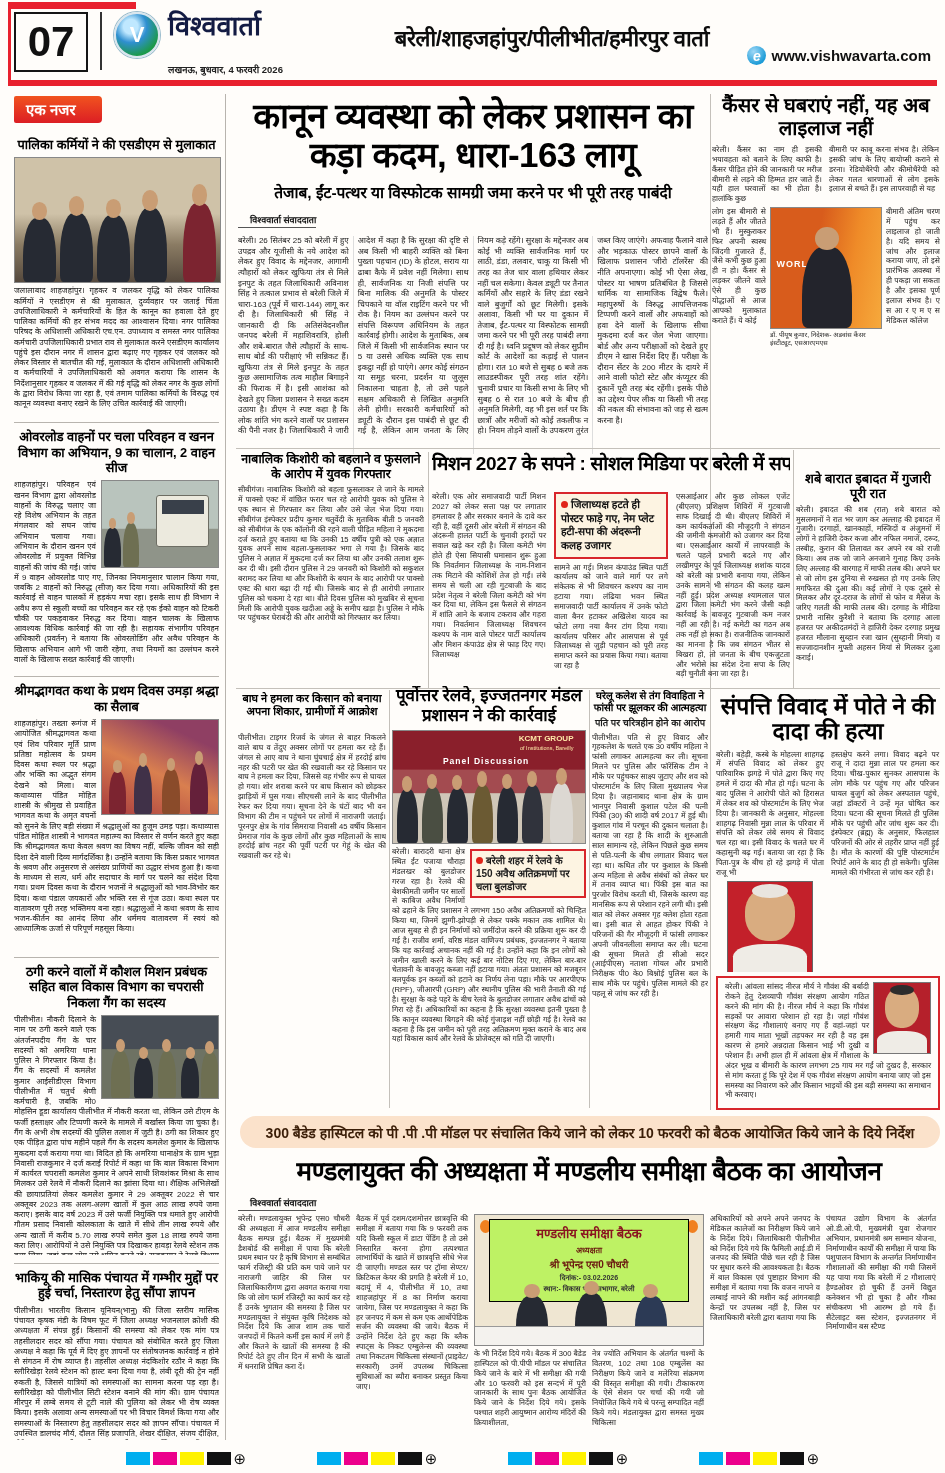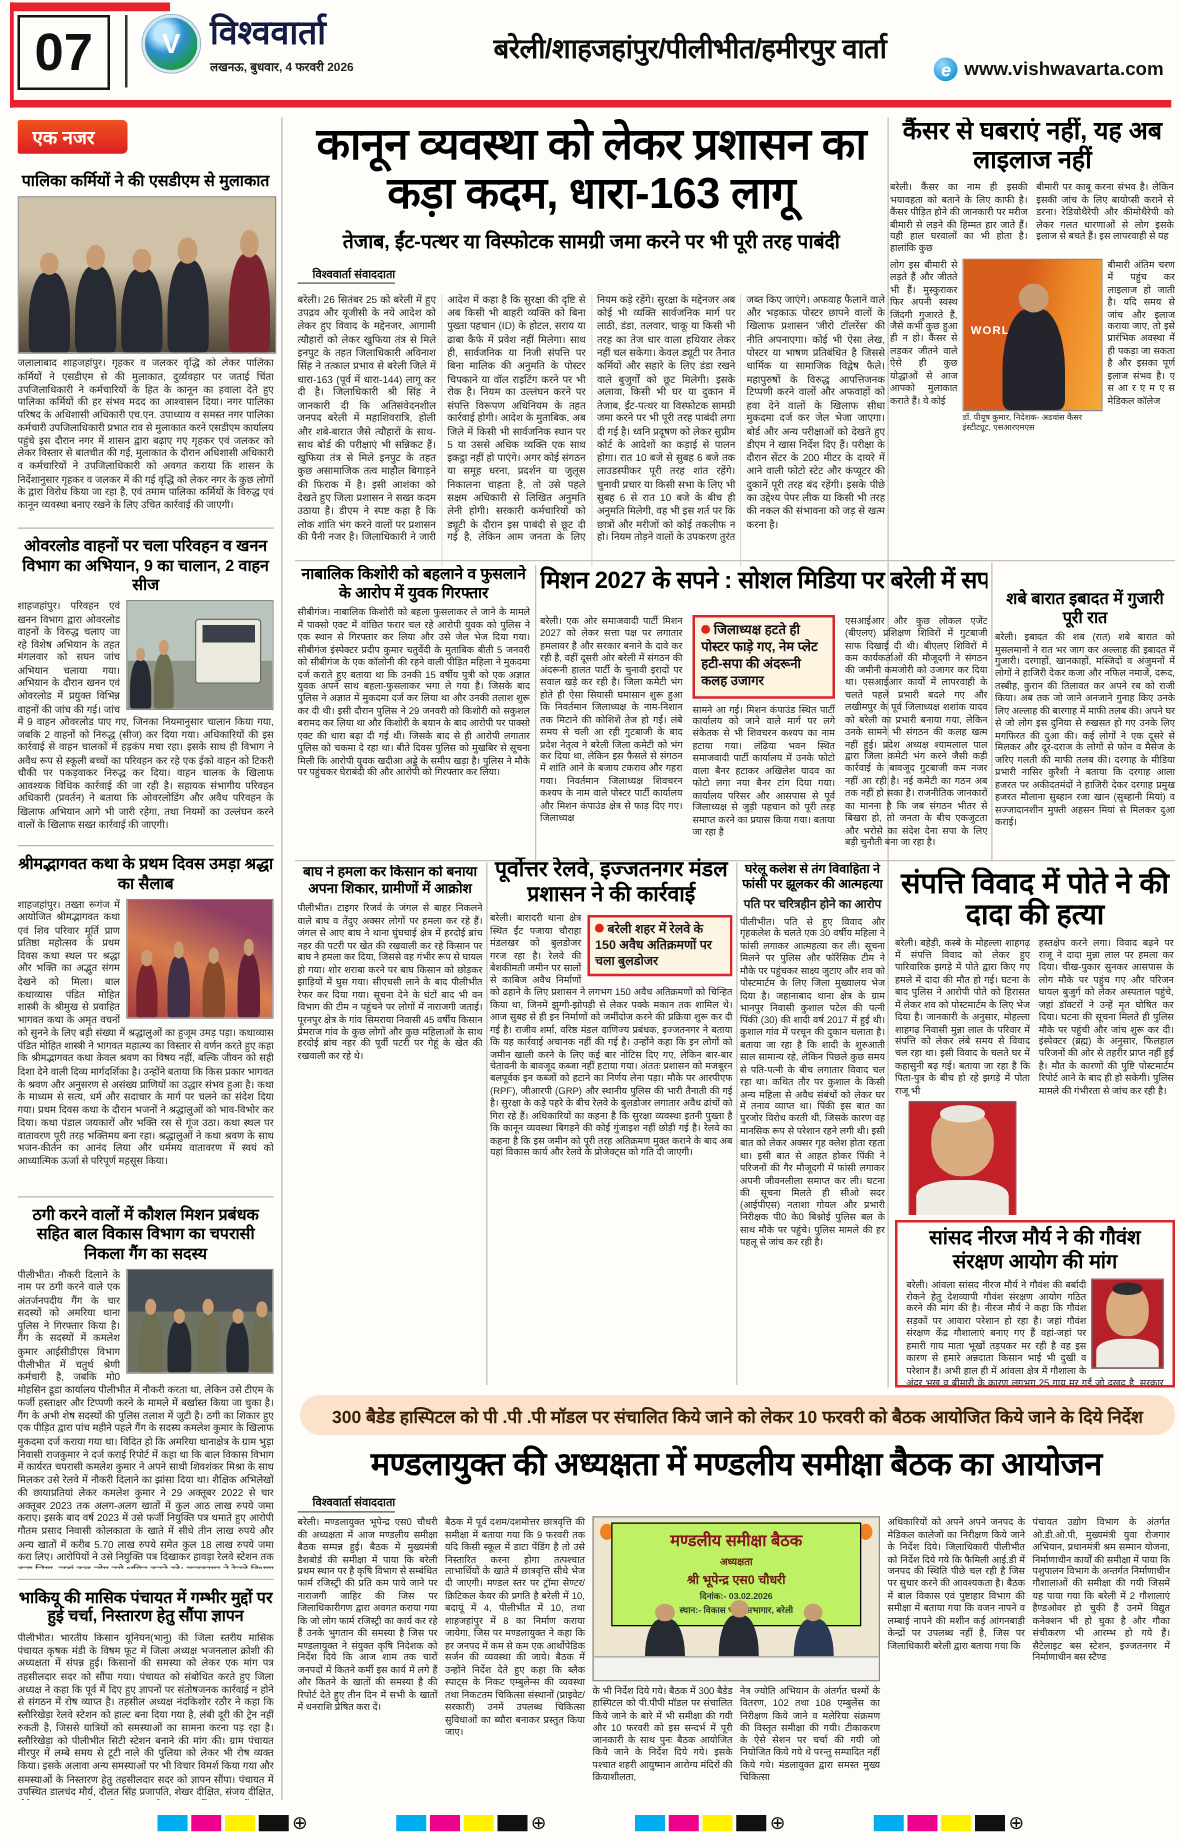--- a/index.html
+++ b/index.html
@@ -9,21 +9,21 @@
   .hdr-redtop{position:absolute;left:8px;top:2px;width:128px;height:7px;background:#e8212e;}
   .hdr-redleft{position:absolute;left:8px;top:2px;width:3px;height:84px;background:#e8212e;}
   .pageno-box{position:absolute;left:14px;top:12px;width:70px;height:56px;border:2px solid #151515;
         display:flex;align-items:center;justify-content:center;font-size:42px;font-weight:800;color:#111;}
   .brand-wrap{position:absolute;left:100px;top:12px;display:flex;gap:8px;align-items:flex-start;
         border-left:2px solid #333;padding-left:12px;height:58px;}
   .globe{width:42px;height:42px;border-radius:50%;
         background:radial-gradient(circle at 35% 30%,#bfe8ff 0 18%,#2f8fd0 40%,#1c9a46 75%,#0c6e9e 100%);
         display:flex;align-items:center;justify-content:center;color:#fff;font-weight:900;font-size:22px;
         border:2px solid #d9e6ee;box-shadow:0 0 0 1px #9bc;}
-  .brand-txt{display:flex;flex-direction:column;}
+  .brand-txt{display:flex;flex-direction:column;gap:16px;}
   .brand-name{font-size:27px;font-weight:900;color:#131b43;line-height:1.05;}
   .brand-date{font-size:9.5px;font-weight:700;color:#222;margin-top:7px;}
   .region-title{position:absolute;left:352px;top:22px;width:400px;text-align:center;
         font-size:22px;font-weight:900;color:#0c0c0c;letter-spacing:-0.4px;white-space:nowrap;}
   .site-wrap{position:absolute;right:14px;top:46px;display:flex;align-items:center;gap:5px;}
   .e-icon{width:19px;height:19px;border-radius:50%;background:radial-gradient(circle at 35% 30%,#9fd8f7,#1e9cd7 70%);
         color:#fff;font-weight:900;font-style:italic;font-size:14px;display:flex;align-items:center;justify-content:center;}
   .site-url{font-size:15px;font-weight:800;color:#111;}
   .red-rule{position:absolute;left:8px;right:8px;top:80px;height:6px;background:#e8212e;}
   
@@ -89,21 +89,21 @@
   .mission-h{font-size:19px;font-weight:900;white-space:nowrap;text-align:center;letter-spacing:-0.3px;margin-bottom:5px;color:#000;}
   .mission-cols{display:flex;gap:8px;margin-top:16px;}
   .mission-cols>div{width:114px;}
   .redbox{border:2px solid #d8262c;background:#fdf4e2;padding:4px 5px;font-size:10.5px;font-weight:800;
         line-height:1.3;color:#111;position:relative;margin-bottom:4px;}
   .dot{display:inline-block;width:7px;height:7px;border-radius:50%;background:#e02419;margin-right:3px;}
   .shab{position:absolute;left:796px;top:471px;width:144px;height:252px;overflow:hidden;}
   .shab .ttl{font-size:13px;margin-bottom:3px;}
   
   .tiger{position:absolute;left:238px;top:692px;width:148px;height:418px;overflow:hidden;}
-  .tiger .ttl{font-size:11px;margin-bottom:4px;}
+  .tiger .ttl{font-size:11px;margin-bottom:15px;}
   .railway{position:absolute;left:392px;top:686px;width:194px;height:424px;overflow:hidden;}
   .railway .ttl{font-size:17px;margin-bottom:4px;}
   .rail-photo{width:194px;height:114px;border:1px solid #888;box-sizing:border-box;}
   .redbox2{float:right;width:104px;border:2px solid #d8262c;background:#fdf4e2;padding:3px 4px;
         font-size:10px;font-weight:800;line-height:1.3;margin:2px 0 3px 5px;}
   .suicide{position:absolute;left:592px;top:690px;width:116px;height:420px;overflow:hidden;}
   .suicide .ttl{font-size:10px;}
   .suicide .ttl2{font-size:9.5px;font-weight:800;text-align:center;margin:2px 0 4px 0;}
   .property{position:absolute;left:716px;top:694px;width:224px;height:278px;overflow:hidden;}
   .property .ttl{font-size:23px;line-height:1.1;margin-bottom:5px;}
@@ -254,20 +254,32 @@
     <div class="body-xs jt">बरेली। इबादत की शब (रात) शबे बारात को मुसलमानों ने रात भर जाग कर अल्लाह की इबादत में गुजारी। दरगाहों, खानकाहों, मस्जिदों व अंजुमनों में लोगों ने हाजिरी देकर कजा और नफिल नमाजें, दरूद, तस्बीह, कुरान की तिलावत कर अपने रब को राजी किया। अब तक जो जाने अनजाने गुनाह किए उनके लिए अल्लाह की बारगाह में माफी तलब की। अपने घर से जो लोग इस दुनिया से रुखसत हो गए उनके लिए मगफिरत की दुआ की। कई लोगों ने एक दूसरे से मिलकर और दूर-दराज के लोगों से फोन व मैसेज के जरिए गलती की माफी तलब की। दरगाह के मीडिया प्रभारी नासिर कुरैशी ने बताया कि दरगाह आला हजरत पर अकीदतमंदों ने हाजिरी देकर दरगाह प्रमुख हजरत मौलाना सुब्हान रजा खान (सुब्हानी मियां) व सज्जादानशीन मुफ्ती अहसन मियां से मिलकर दुआ कराई।</div>
   </div>
 
   <div class="tiger">
     <div class="ttl" style="font-size:11px;">बाघ ने हमला कर किसान को बनाया अपना शिकार, ग्रामीणों में आक्रोश</div>
     <div class="body-xs jt">पीलीभीत। टाइगर रिजर्व के जंगल से बाहर निकलने वाले बाघ व तेंदुए अक्सर लोगों पर हमला कर रहे हैं। जंगल से आए बाघ ने थाना घुंघचाई क्षेत्र में हरदोई ब्रांच नहर की पटरी पर खेत की रखवाली कर रहे किसान पर बाघ ने हमला कर दिया, जिससे वह गंभीर रूप से घायल हो गया। शोर शराबा करने पर बाघ किसान को छोड़कर झाड़ियों में घुस गया। सीएचसी लाने के बाद पीलीभीत रेफर कर दिया गया। सूचना देने के घंटों बाद भी वन विभाग की टीम न पहुंचने पर लोगों में नाराजगी जताई। पूरनपुर क्षेत्र के गांव सिमराया निवासी 45 वर्षीय किसान प्रेमराज गांव के कुछ लोगों और कुछ महिलाओं के साथ हरदोई ब्रांच नहर की पूर्वी पटरी पर गेहूं के खेत की रखवाली कर रहे थे।</div>
   </div>
 
   <div class="railway">
     <div class="ttl" style="font-size:17px;">पूर्वोत्तर रेलवे, इज्जतनगर मंडल प्रशासन ने की कार्रवाई</div>
+    <div class="photo ph-panel rail-photo">
+      <div class="kcmt1">KCMT GROUP</div>
+      <div class="kcmt2">of Institutions, Bareilly</div>
+      <div class="panel-txt">Panel Discussion</div>
+      <div class="p" style="left:2%;height:48%;width:11%;"></div>
+        <div class="p" style="left:15%;height:50%;width:11%;background:#4a4e42;"></div>
+      <div class="p" style="left:28%;height:49%;width:11%;"></div>
+        <div class="p" style="left:41%;height:52%;width:11%;background:#6b5a33;"></div>
+      <div class="p" style="left:54%;height:50%;width:11%;"></div>
+        <div class="p" style="left:67%;height:52%;width:11%;background:#30333c;"></div>
+      <div class="p wh" style="left:82%;height:54%;width:12%;"></div>
+    </div>
     <div style="margin-top:3px;">
       <div class="redbox2">
         <span class="dot"></span><span>बरेली शहर में रेलवे के 150 अवैध अतिक्रमणों पर चला बुलडोजर</span>
       </div>
       <div class="body-xs jt">बरेली। बारादरी थाना क्षेत्र स्थित ईंट पजाया चौराहा मंडलखर को बुलडोजर गरज रहा है। रेलवे की बेशकीमती जमीन पर सालों से काबिज अवैध निर्माणों को ढहाने के लिए प्रशासन ने लगभग 150 अवैध अतिक्रमणों को चिन्हित किया था, जिनमें झुग्गी-झोपड़ी से लेकर पक्के मकान तक शामिल थे। आज सुबह से ही इन निर्माणों को जमींदोज करने की प्रक्रिया शुरू कर दी गई है। राजीव शर्मा, वरिष्ठ मंडल वाणिज्य प्रबंधक, इज्जतनगर ने बताया कि यह कार्रवाई अचानक नहीं की गई है। उन्होंने कहा कि इन लोगों को जमीन खाली करने के लिए कई बार नोटिस दिए गए, लेकिन बार-बार चेतावनी के बावजूद कब्जा नहीं हटाया गया। अंततः प्रशासन को मजबूरन बलपूर्वक इन कब्जों को हटाने का निर्णय लेना पड़ा। मौके पर आरपीएफ (RPF), जीआरपी (GRP) और स्थानीय पुलिस की भारी तैनाती की गई है। सुरक्षा के कड़े पहरे के बीच रेलवे के बुलडोजर लगातार अवैध ढांचों को गिरा रहे हैं। अधिकारियों का कहना है कि सुरक्षा व्यवस्था इतनी पुख्ता है कि कानून व्यवस्था बिगड़ने की कोई गुंजाइश नहीं छोड़ी गई है। रेलवे का कहना है कि इस जमीन को पूरी तरह अतिक्रमण मुक्त कराने के बाद अब यहां विकास कार्य और रेलवे के प्रोजेक्ट्स को गति दी जाएगी।</div>
     </div>
   </div>
 
   <div class="suicide">
     <div class="ttl">घरेलू कलेश से तंग विवाहिता ने फांसी पर झूलकर की आत्महत्या</div>
@@ -283,21 +295,20 @@
         <div class="photo ph-elder elder-ph">
           <div class="face"></div>
             <div class="torso"></div>
         </div>
       </div>
       <div class="body-xs jt">हस्तक्षेप करने लगा। विवाद बढ़ने पर राजू ने दादा मुन्ना लाल पर हमला कर दिया। चीख-पुकार सुनकर आसपास के लोग मौके पर पहुंच गए और परिजन घायल बुजुर्ग को लेकर अस्पताल पहुंचे, जहां डॉक्टरों ने उन्हें मृत घोषित कर दिया। घटना की सूचना मिलते ही पुलिस मौके पर पहुंची और जांच शुरू कर दी। इंस्पेक्टर (ब्रह्म) के अनुसार, फिलहाल परिजनों की ओर से तहरीर प्राप्त नहीं हुई है। मौत के कारणों की पुष्टि पोस्टमार्टम रिपोर्ट आने के बाद ही हो सकेगी। पुलिस मामले की गंभीरता से जांच कर रही है।</div>
     </div>
   </div>
 
   <div class="mp-box">
-    <div class="ttl">सांसद नीरज मौर्य ने की गौवंश संरक्षण आयोग की मांग</div>
     <div class="photo ph-maurya maurya-ph">
       <div class="face"></div>
         <div class="torso"></div>
     </div>
     <div class="body-xs jt">बरेली। आंवला सांसद नीरज मौर्य ने गौवंश की बर्बादी रोकने हेतु देशव्यापी गौवंश संरक्षण आयोग गठित करने की मांग की है। नीरज मौर्य ने कहा कि गौवंश सड़कों पर आवारा परेशान हो रहा है। जहां गौवंश संरक्षण केंद्र गौशालाएं बनाए गए हैं वहां-जहां पर हमारी गाय माता भूखों तड़पकर मर रही है वह इस कारण से हमारे अन्नदाता किसान भाई भी दुखी व परेशान हैं। अभी हाल ही में आंवला क्षेत्र में गौशाला के अंदर भूख व बीमारी के कारण लगभग 25 गाय मर गईं जो दुखद है, सरकार से मांग करता हूं कि पूरे देश में एक गौवंश संरक्षण आयोग बनाया जाए जो इस समस्या का निवारण करे और किसान भाइयों की इस बड़ी समस्या का समाधान भी करवाए।</div>
   </div>
 
   <div class="cancer">
     <div class="ttl">कैंसर से घबराएं नहीं, यह अब लाइलाज नहीं</div>
     <div class="can-intro">

